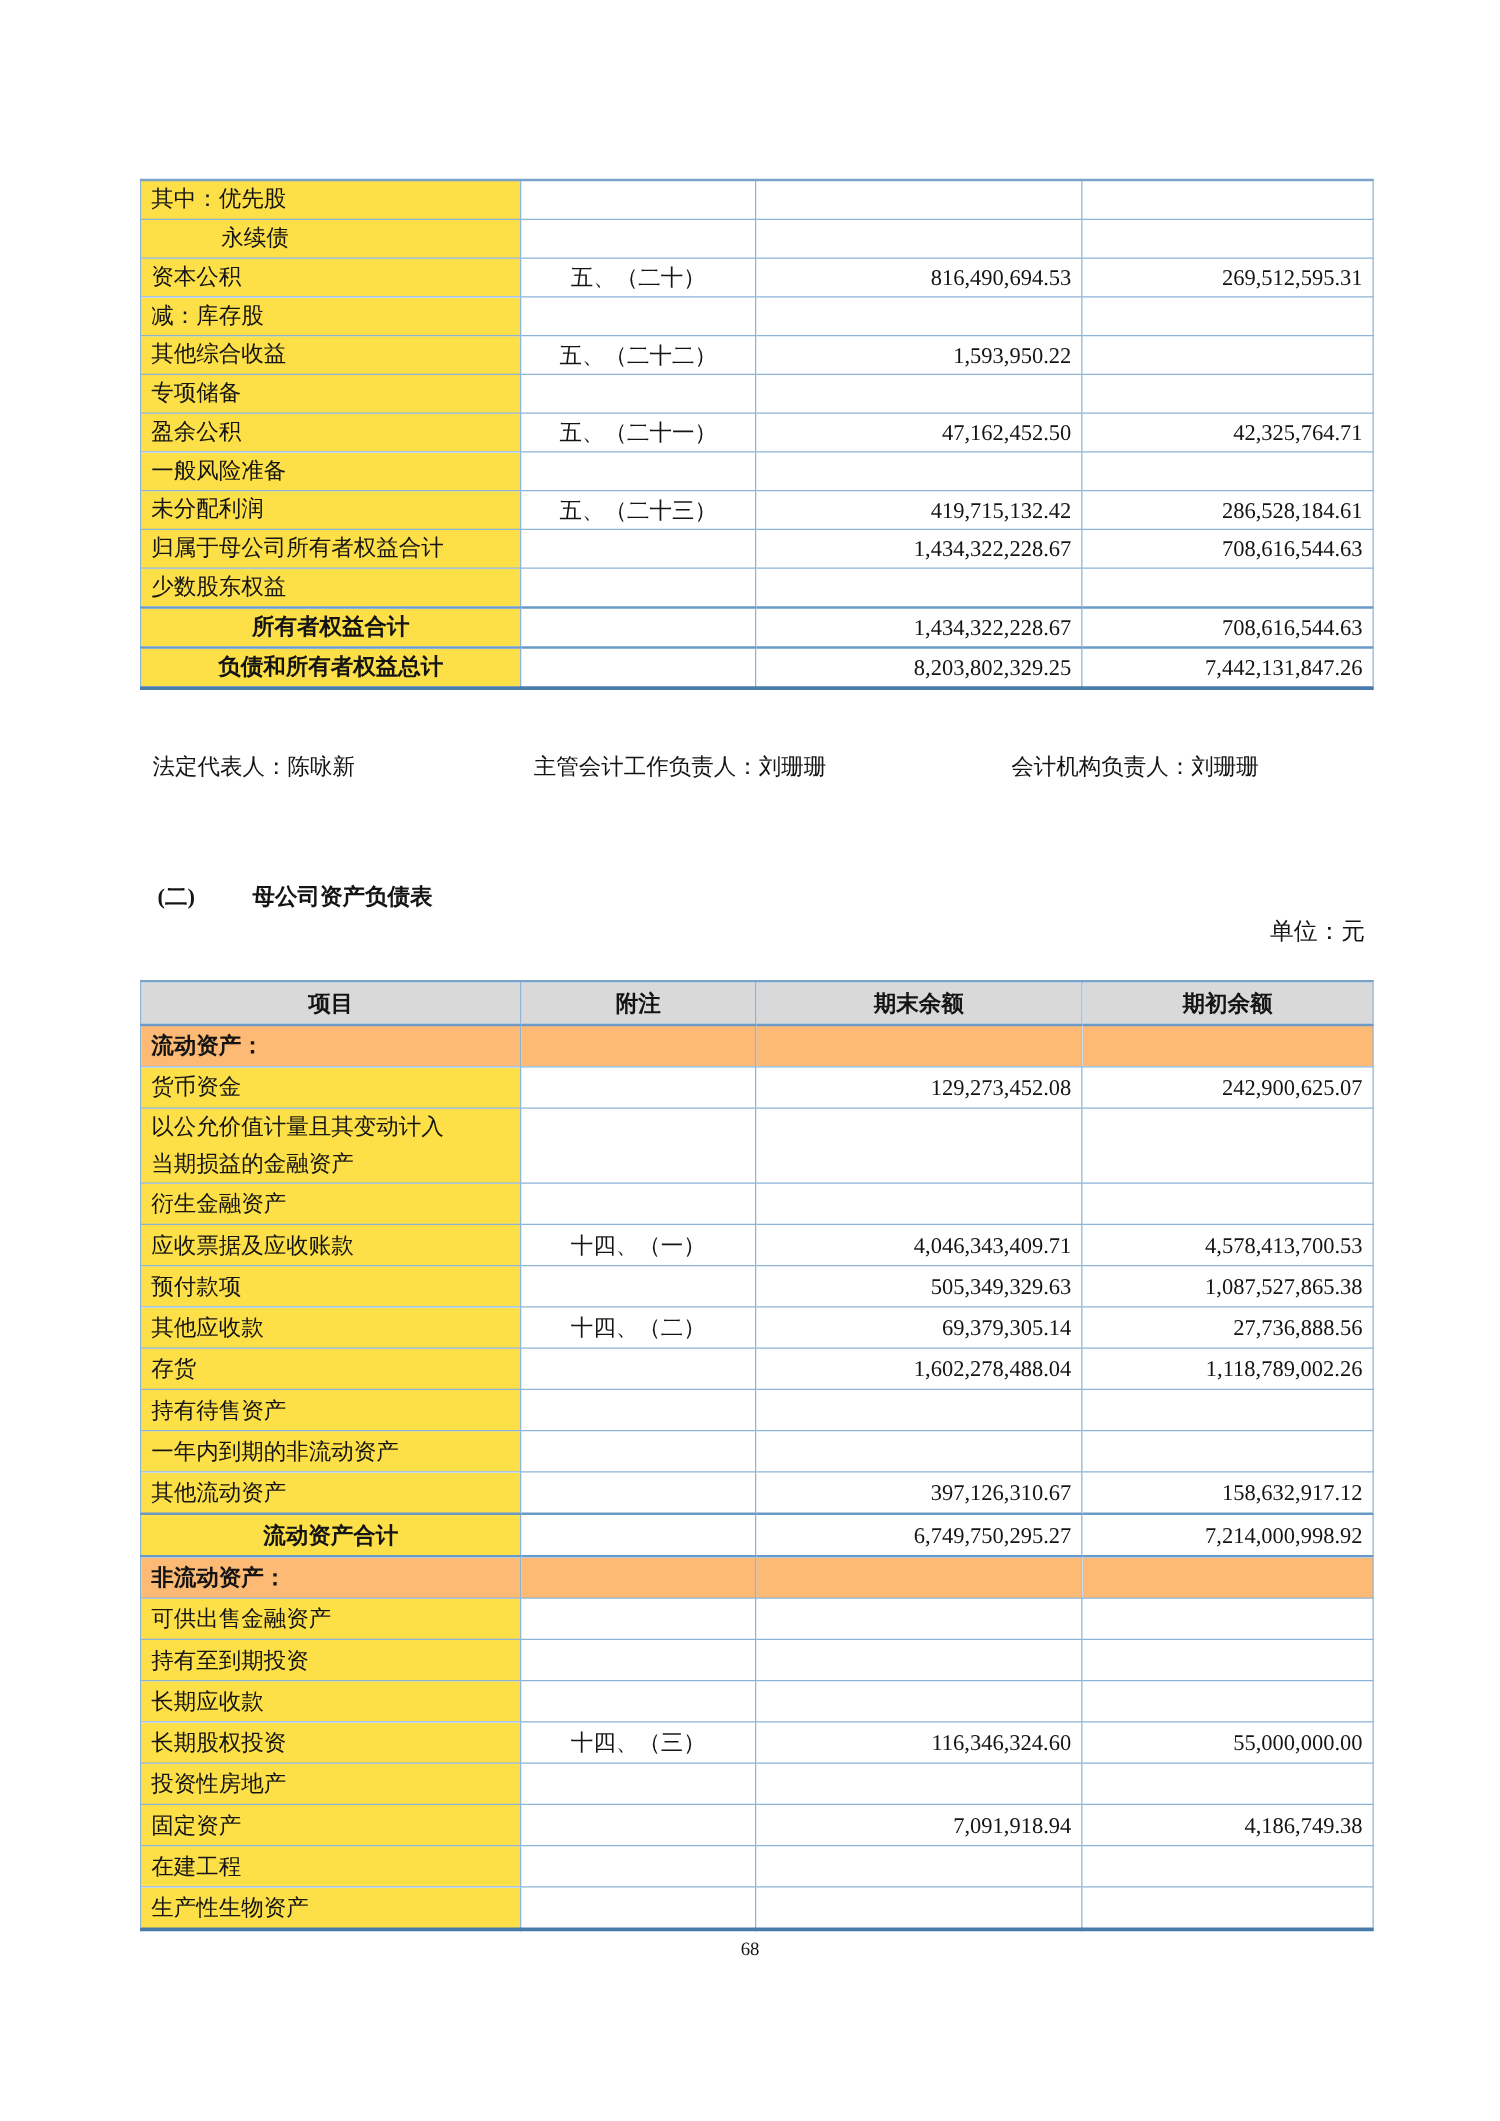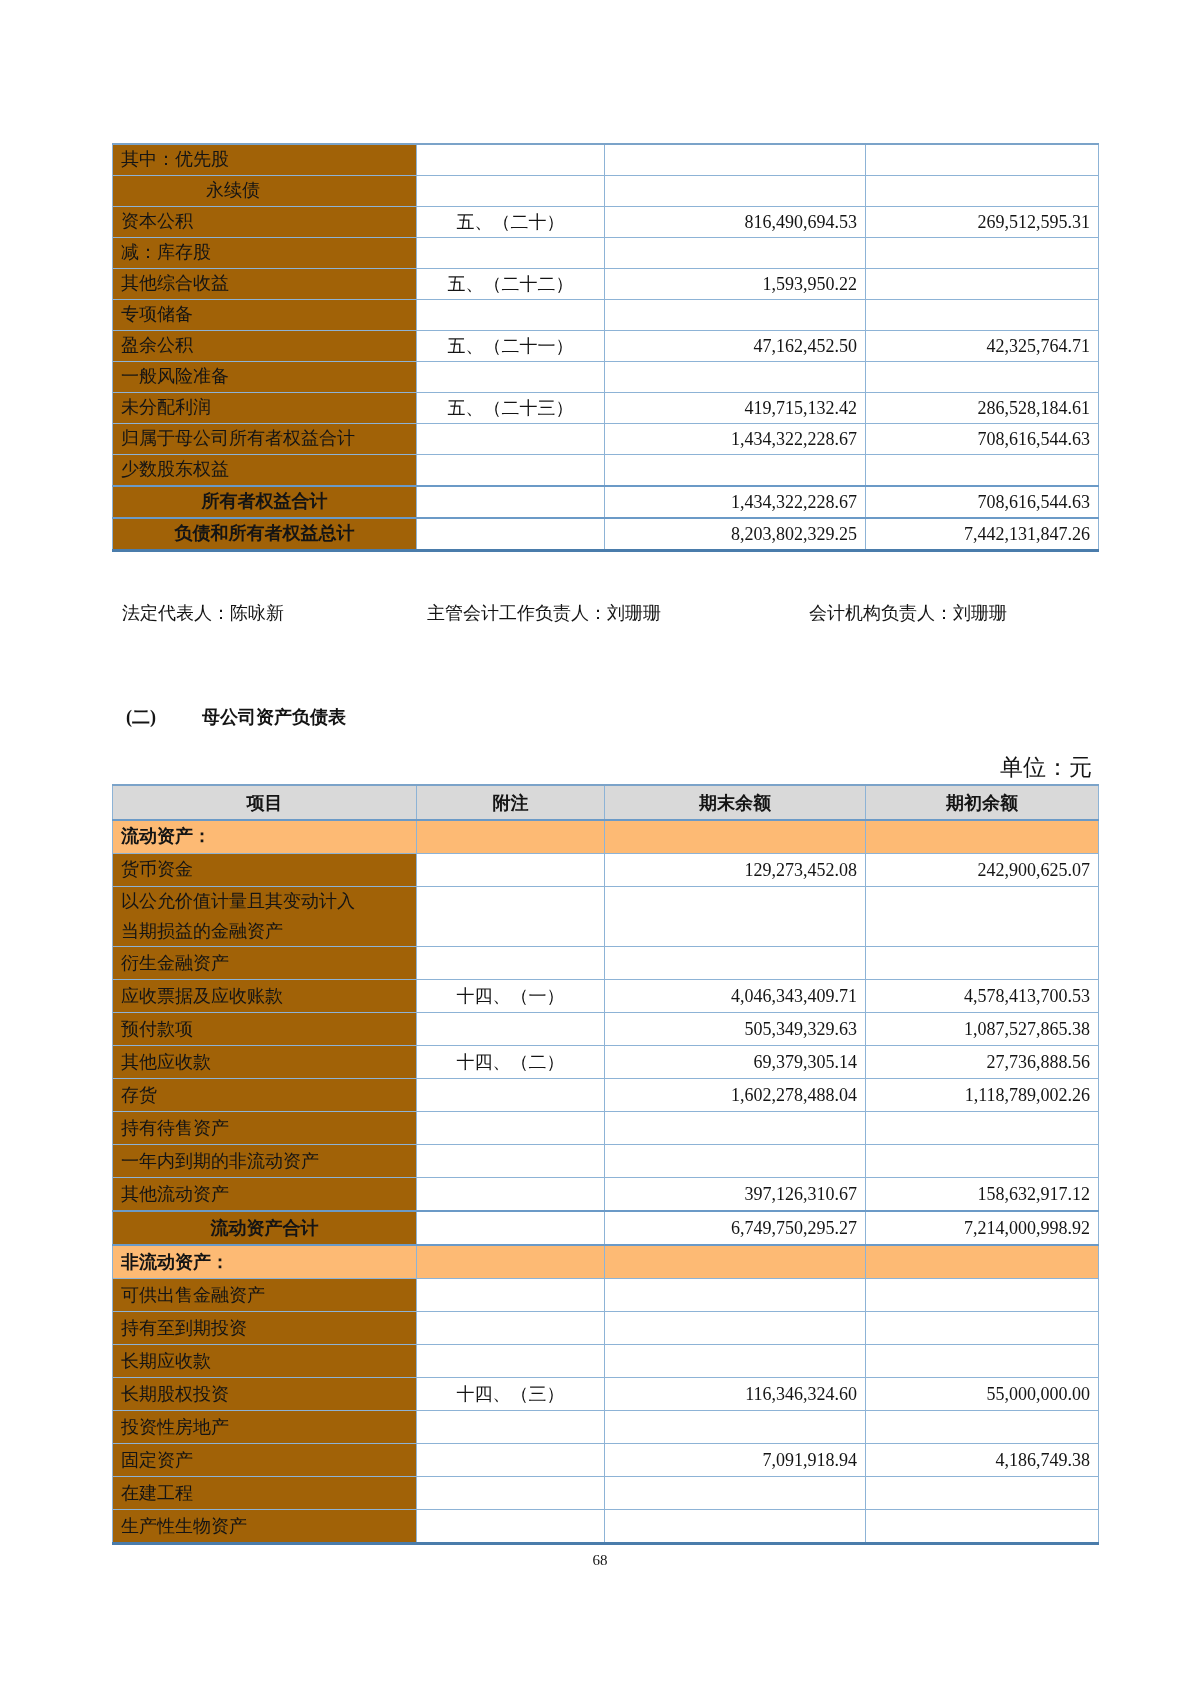--- a/index.html
+++ b/index.html
@@ -30,50 +30,50 @@
     overflow:hidden;
     padding:0 8px;
     vertical-align:middle;
   }
   #equity-table td { height:30px; }
   #parent-table td { height:32px; }
   #parent-table thead th {
     height:33px; background:#d9d9d9; font-weight:bold; 
   }
 
-  td.c-item  { background:#a16207; text-align:left; white-space:pre-line; line-height:1.65; }
+  td.c-item  { background:#fde047; text-align:left; white-space:pre-line; line-height:1.65; }
   td.c-note  { text-align:center; }
   td.c-end, td.c-begin { text-align:right; padding-right:13px; }
 
   tr.section td { background:#fdba74; font-weight:bold; }
   tr.total td   { border-top:2px solid #6b9ac7; }
   tr.section td { border-top:2px solid #6b9ac7; }
   tr.total td.c-item { text-align:center; font-weight:bold; }
   tr.tall td { height:64px;margin-top:20px; }
-  tr.indent1 td.c-item { padding-left:93px; }
+  tr.indent1 td.c-item { padding-left:64px; }
 
   .signatures {
     position:absolute; left:112px; top:601px; width:986px; height:26px;
     font-size:18px;
   }
   .signatures .sig { position:absolute; top:0; white-space:nowrap; }
   .sig-1 { left:10px; }
   .sig-2 { left:315px; }
   .sig-3 { left:697px; }
 
   .section-heading {
     position:absolute; left:112px; top:705px; width:986px; height:26px;
     font-size:18px; font-weight:bold; white-space:nowrap;
   }
   .section-heading .sec-index { margin-left:14px; }
   .section-heading .sec-title { margin-left:46px; }
 
   .unit-label {
-    position:absolute; left:112px; top:752px; width:980px;
-    text-align:right; font-size:23px;
+    position:absolute; left:112px; top:732px; width:980px;
+    text-align:right; font-size:19px;
   }
 
   .page-number {
     position:absolute; left:0; top:1552px; width:1200px;
     text-align:center; font-size:15px;
   }
 </style>
 </head>
 <body>
 

